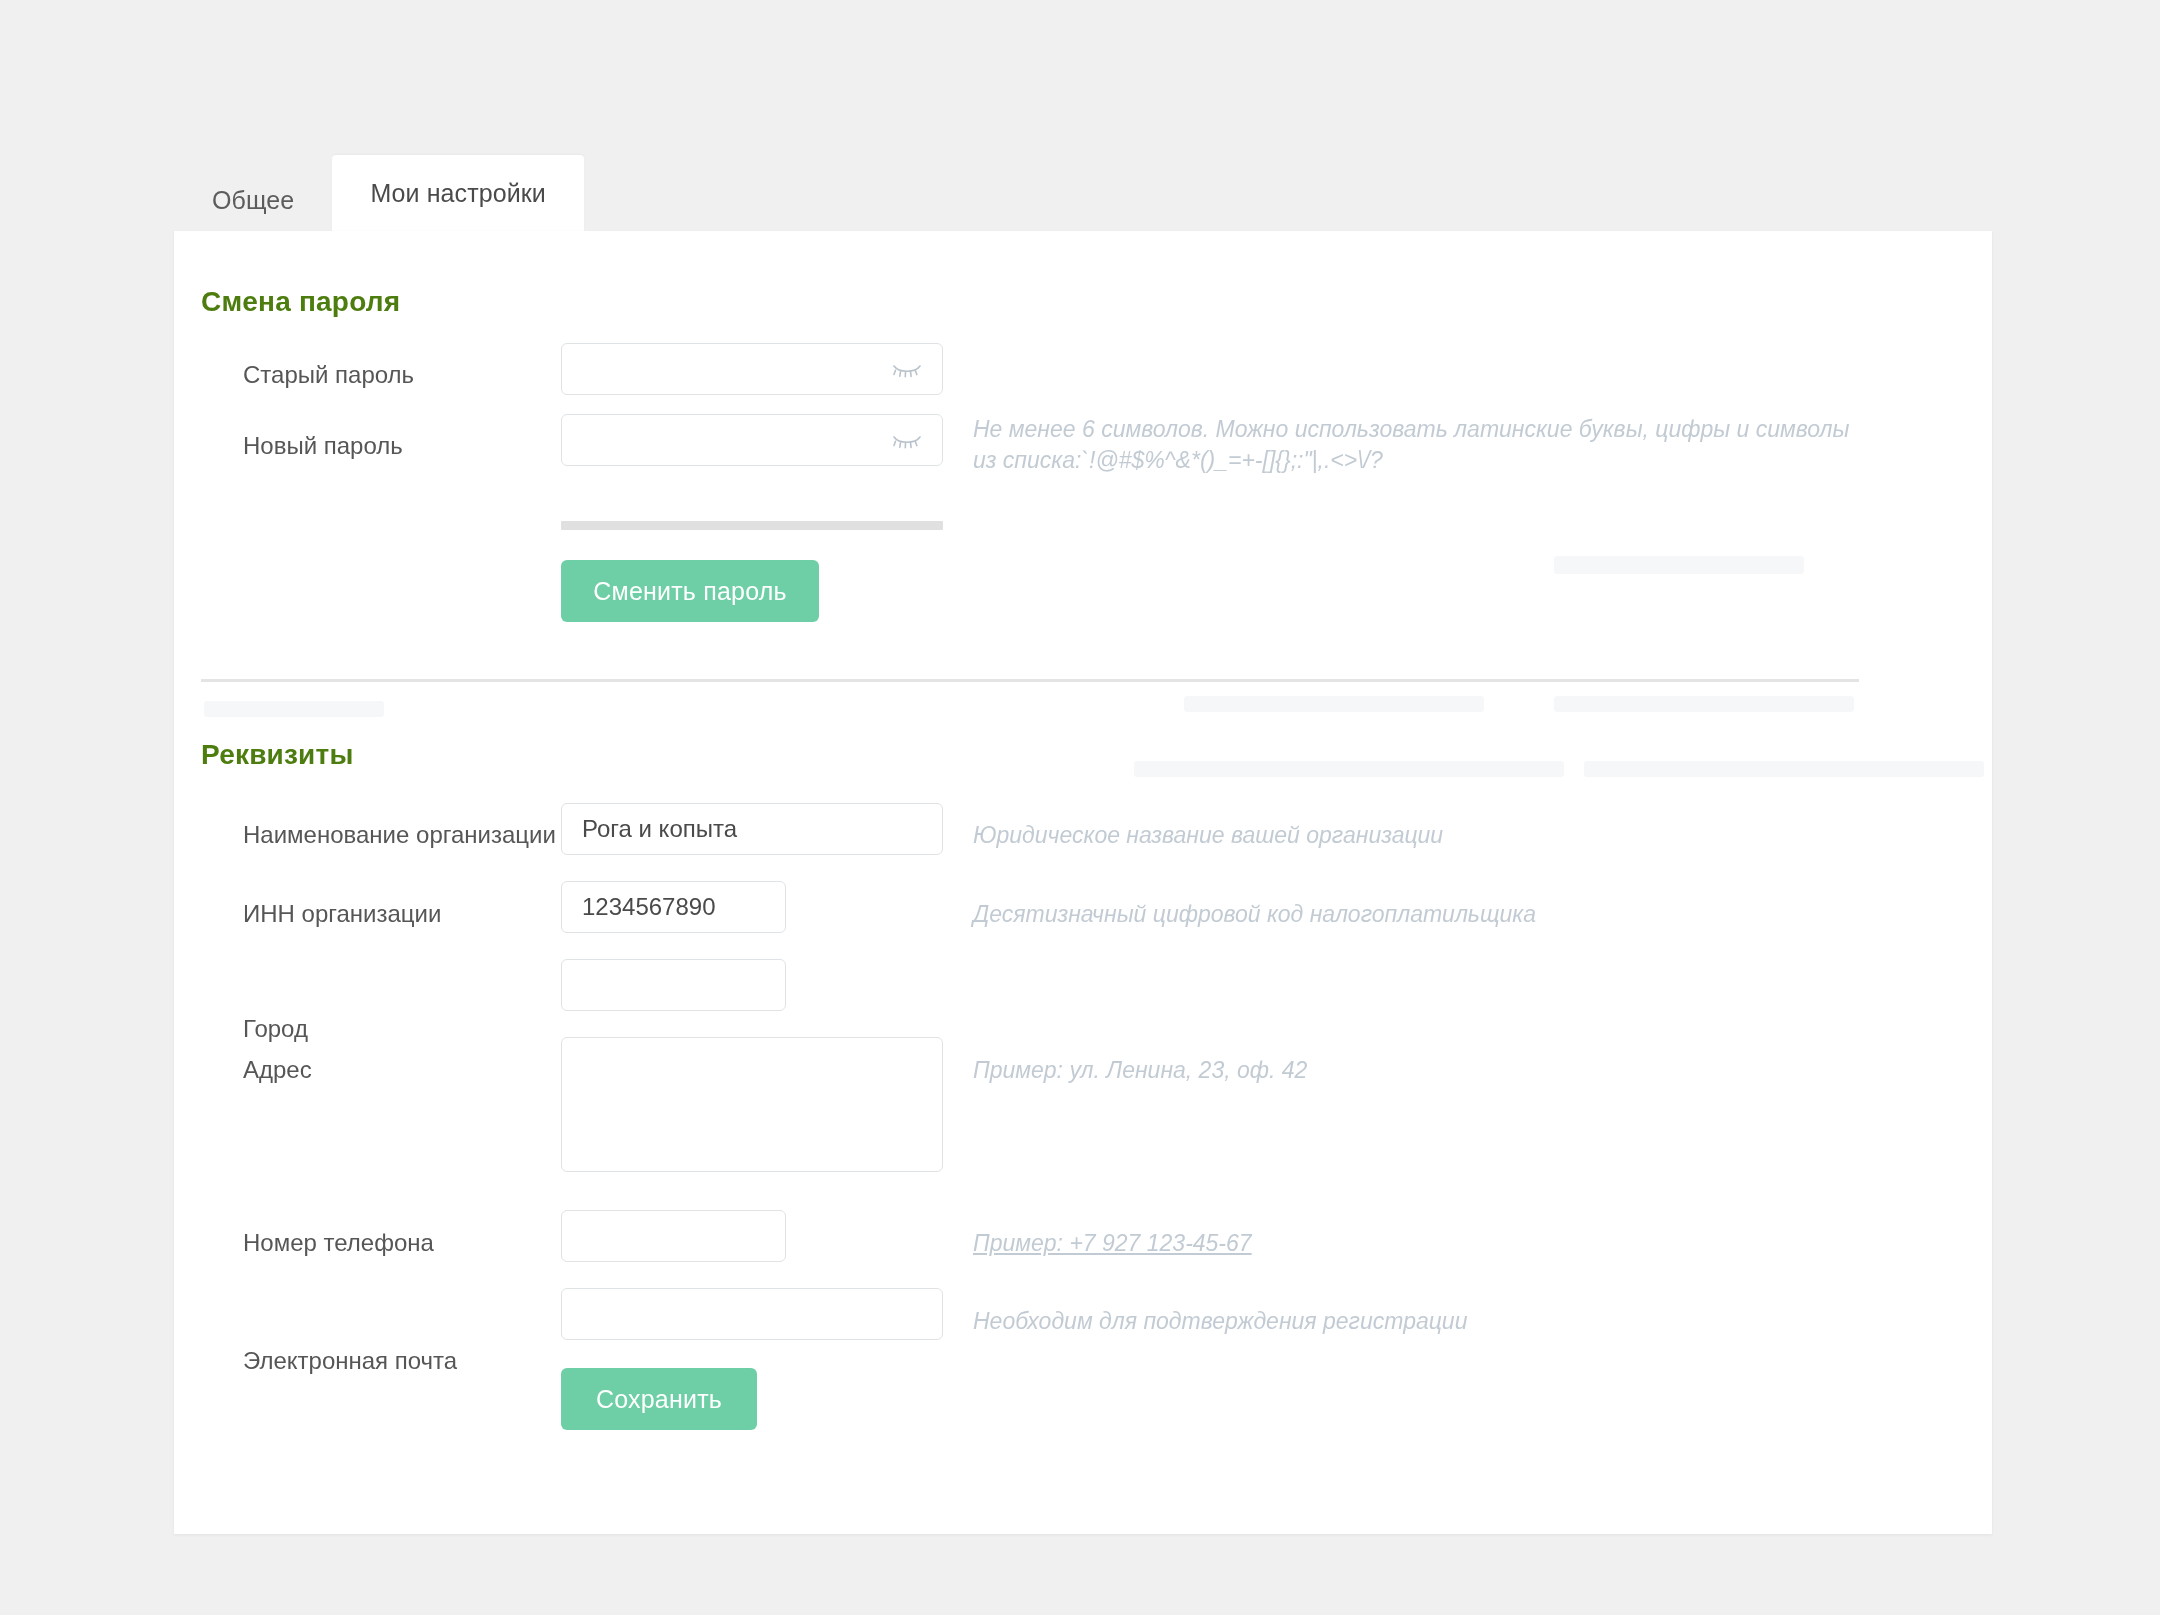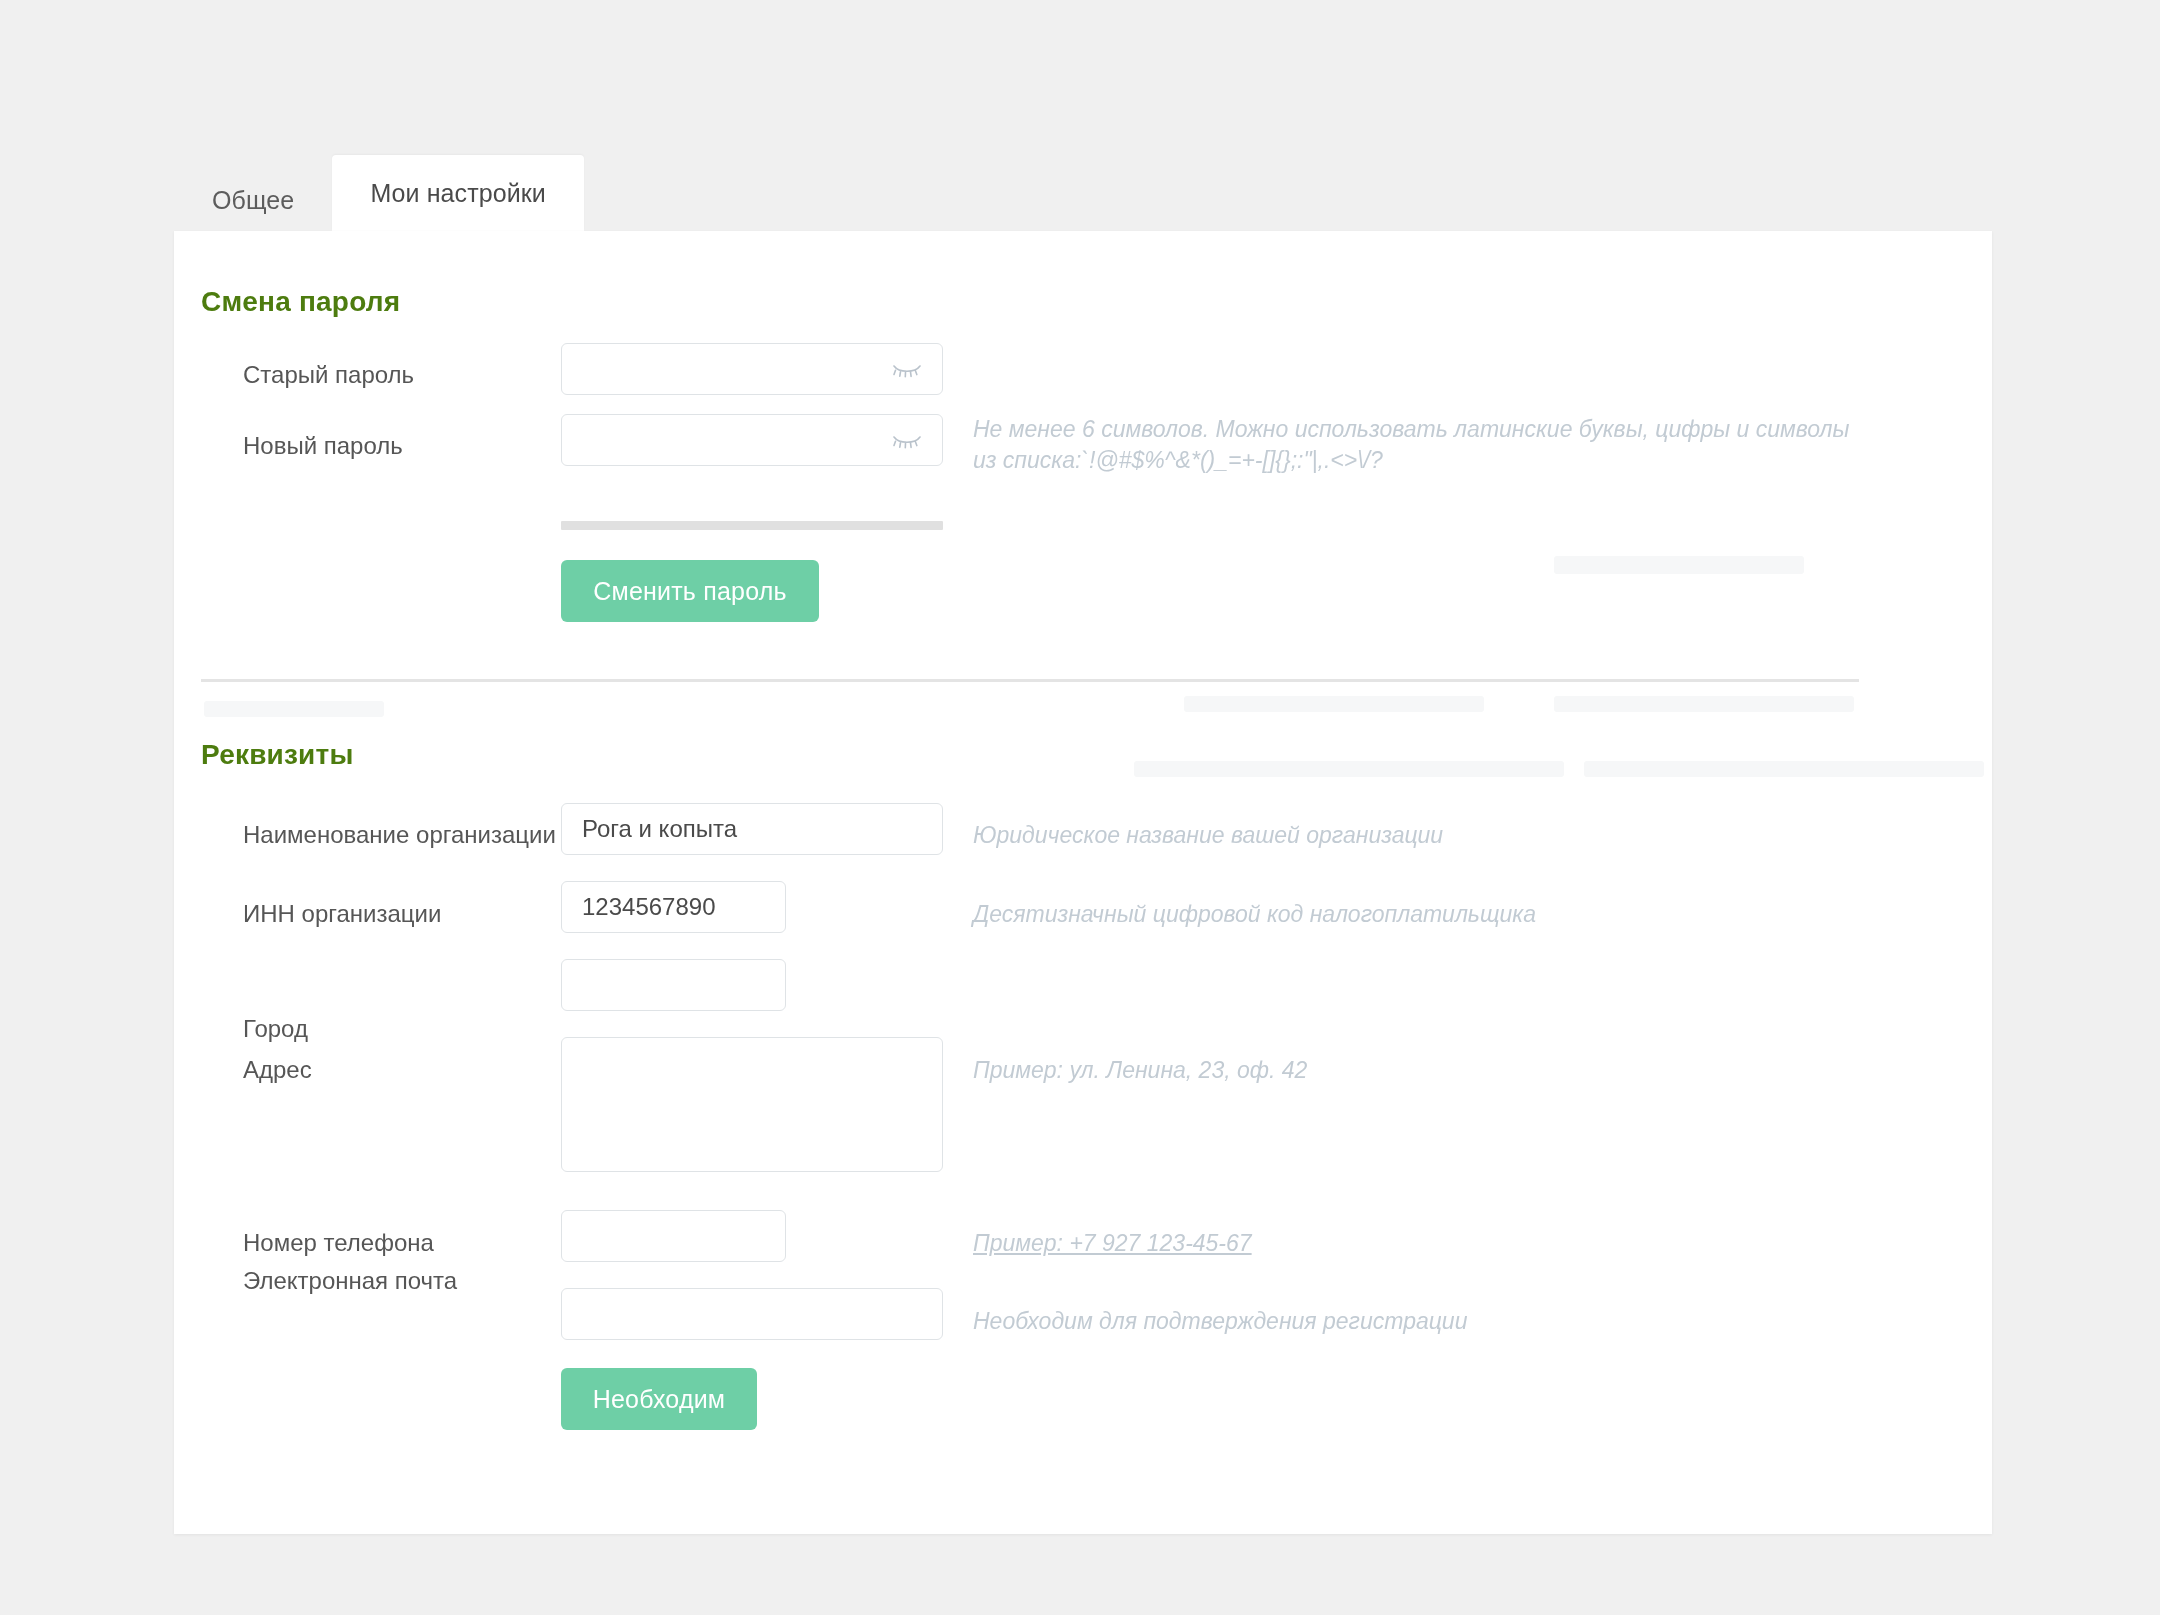--- a/index.html
+++ b/index.html
@@ -230,21 +230,21 @@
     <span></span>
   </div>
   <div class="f-hint" style="top:824px;">Пример: ул. Ленина, 23, оф. 42</div>
 
   <div class="f-label" style="top:998px;">Номер телефона</div>
   <div class="f-field" style="top:979px;width:225px;height:52px;">
     <span></span>
   </div>
   <div class="f-hint" style="top:997px;text-decoration:underline;">Пример: +7 927 123-45-67</div>
 
-  <div class="f-label" style="top:1036px;">Электронная почта</div>
+  <div class="f-label" style="top:1116px;">Электронная почта</div>
   <div class="f-field" style="top:1057px;width:382px;height:52px;">
     <span></span>
   </div>
   <div class="f-hint" style="top:1075px;">Необходим для подтверждения регистрации</div>
 
-  <button class="btn-green" style="top:1137px;width:196px;height:62px;">Необходим</button>
+  <button class="btn-green" style="top:1137px;width:196px;height:62px;">Сохранить</button>
 
 </div>
 
 </body></html>

